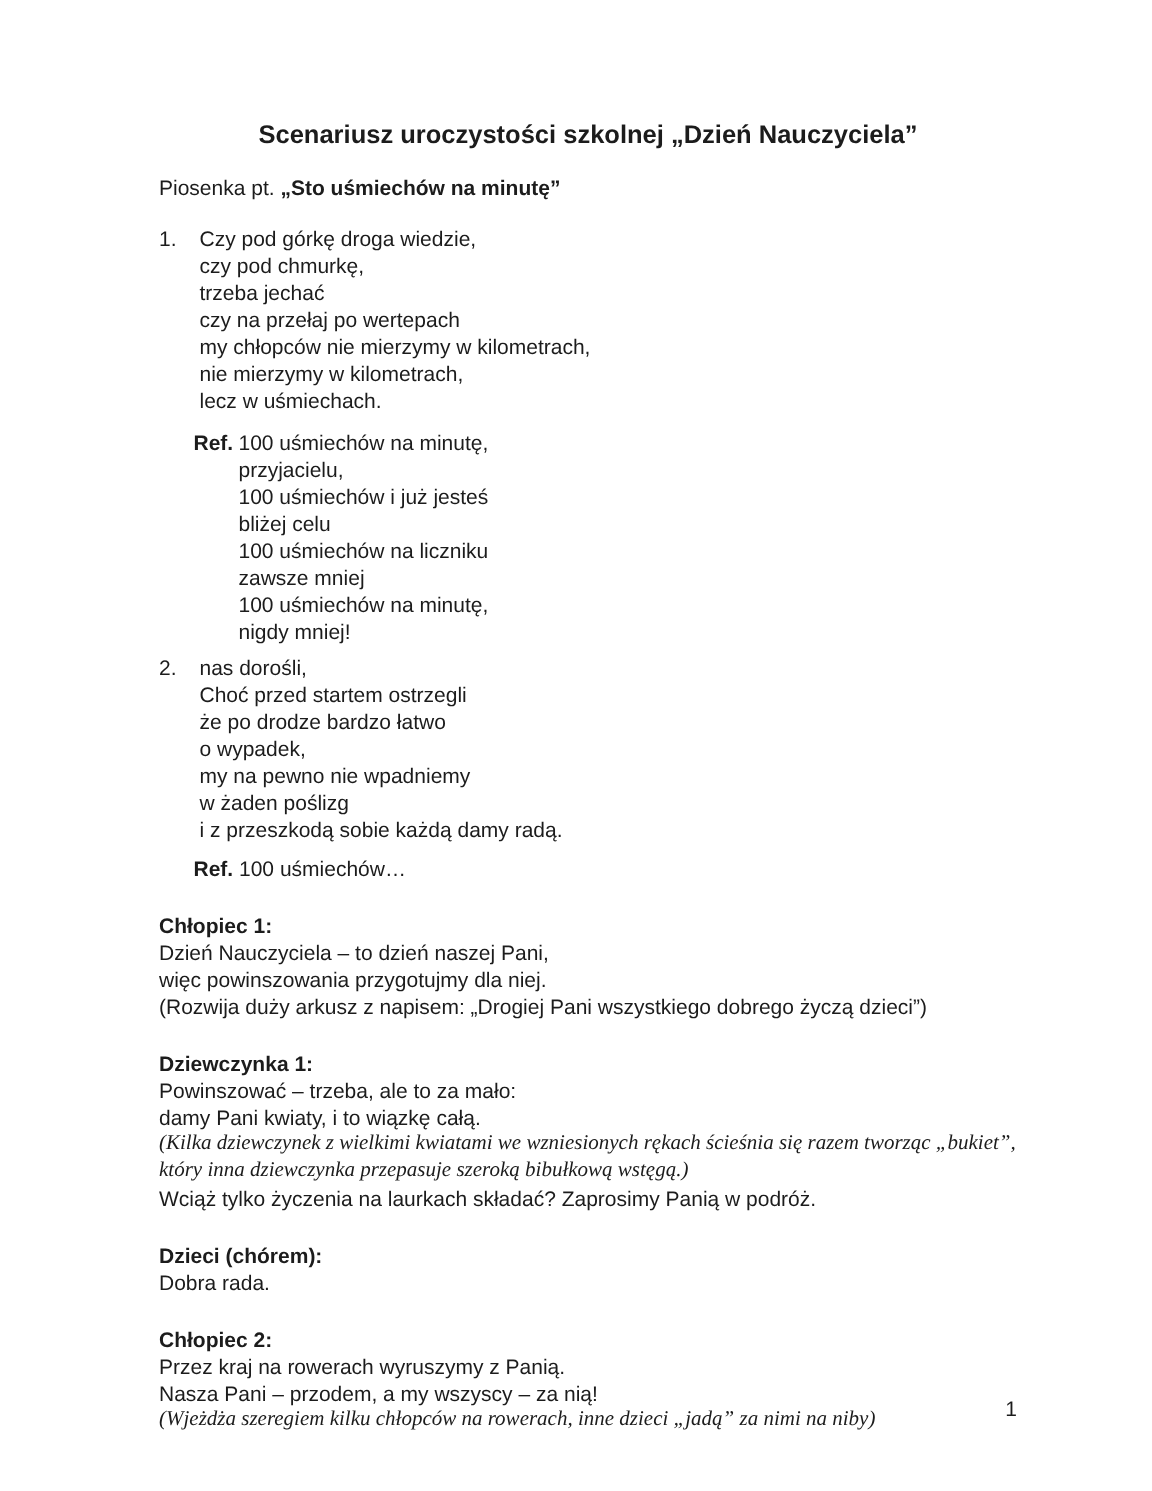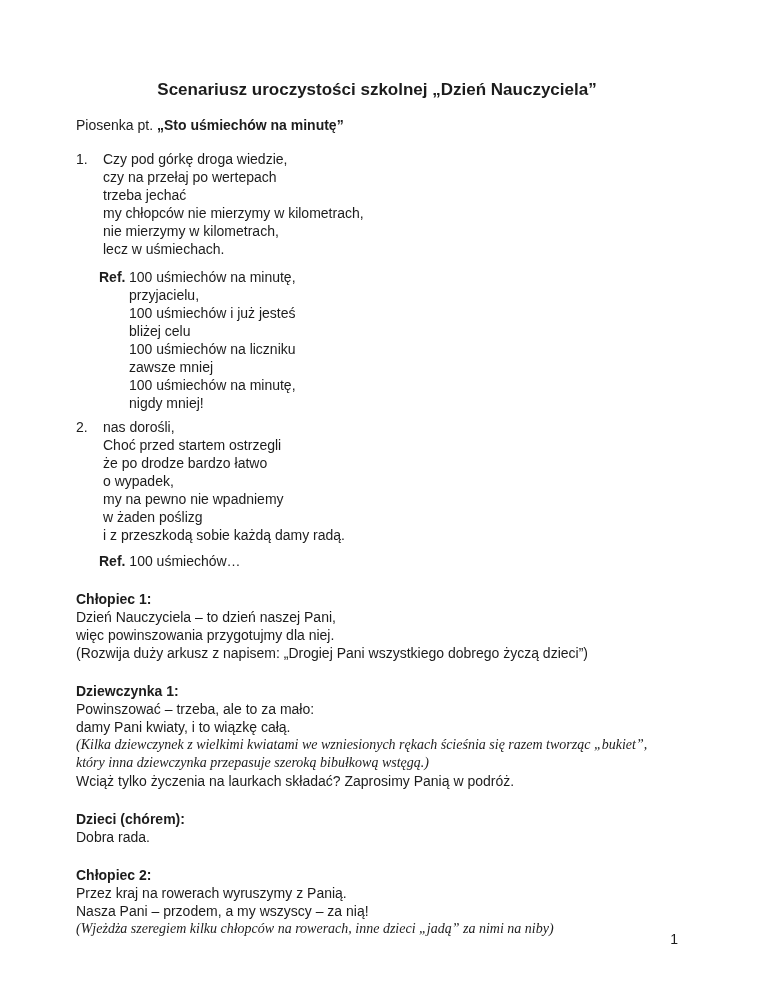--- a/index.html
+++ b/index.html
@@ -8,21 +8,21 @@
     width:768px;
     height:994px;
     margin:0 auto;
     background:#ffffff;
     color:#1c1c1c;
     font-family:"Liberation Sans", sans-serif;
     font-size:14px;
     line-height:18px;
     overflow:hidden;
   }
-  .content { padding:78px 90px 0 76px; }
+  .content { padding:78px 90px 0 106px; }
 
   .doc-title {
     margin:0;
     font-size:17px;
     line-height:24px;
     font-weight:bold;
     text-align:center;
   }
 
   .song-intro { margin-top:14px; }
@@ -63,22 +63,23 @@
 <div class="page">
   <div class="content">
 
     <h1 class="doc-title">Scenariusz uroczystości szkolnej „Dzień Nauczyciela”</h1>
 
     <p class="song-intro"><span>Piosenka pt. </span><span class="song-name">„Sto uśmiechów na minutę”</span></p>
 
     <div class="verse">
       <span class="verse-number">1.</span>
       <div>Czy pod górkę droga wiedzie,</div>
+      <div>czy pod chmurkę,</div>
+      <div>trzeba jechać</div>
       <div>czy na przełaj po wertepach</div>
-      <div>trzeba jechać</div>
       <div>my chłopców nie mierzymy w kilometrach,</div>
       <div>nie mierzymy w kilometrach,</div>
       <div>lecz w uśmiechach.</div>
     </div>
 
     <div class="refrain">
       <span class="refrain-label">Ref.</span>
       <div>100 uśmiechów na minutę,</div>
       <div>przyjacielu,</div>
       <div>100 uśmiechów i już jesteś</div>

